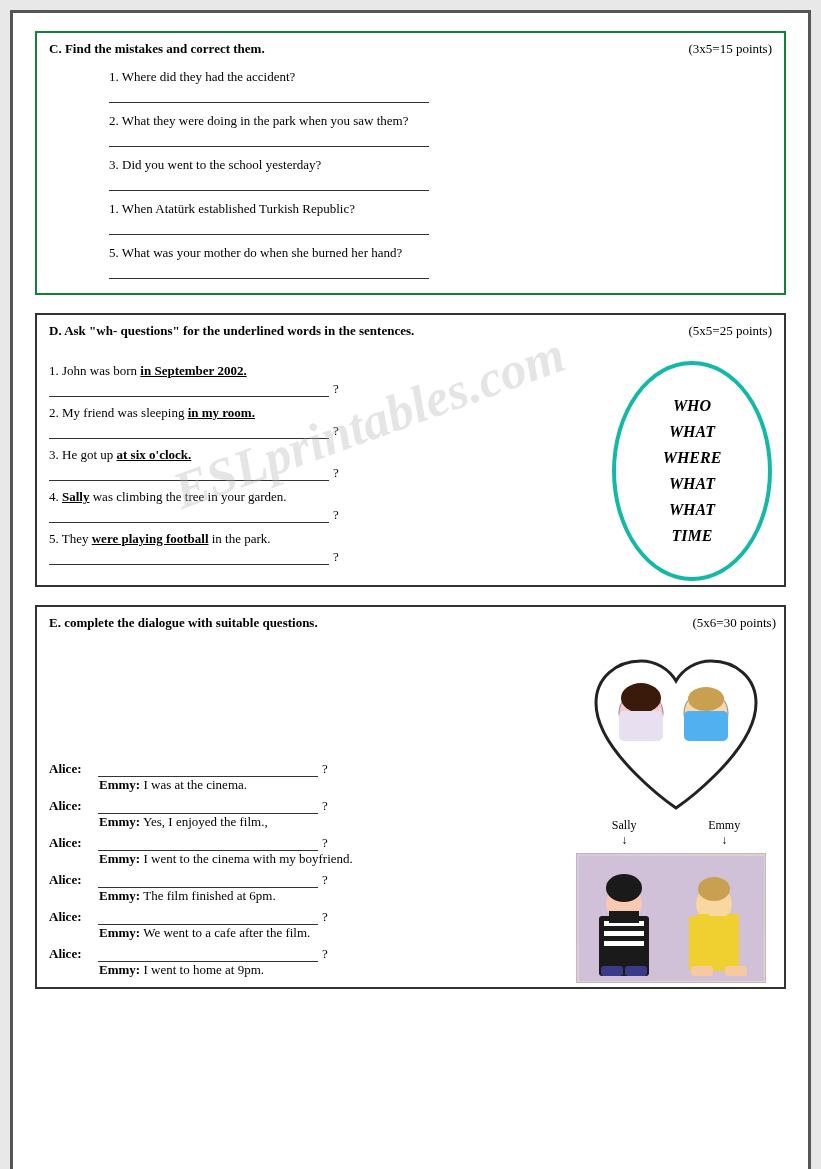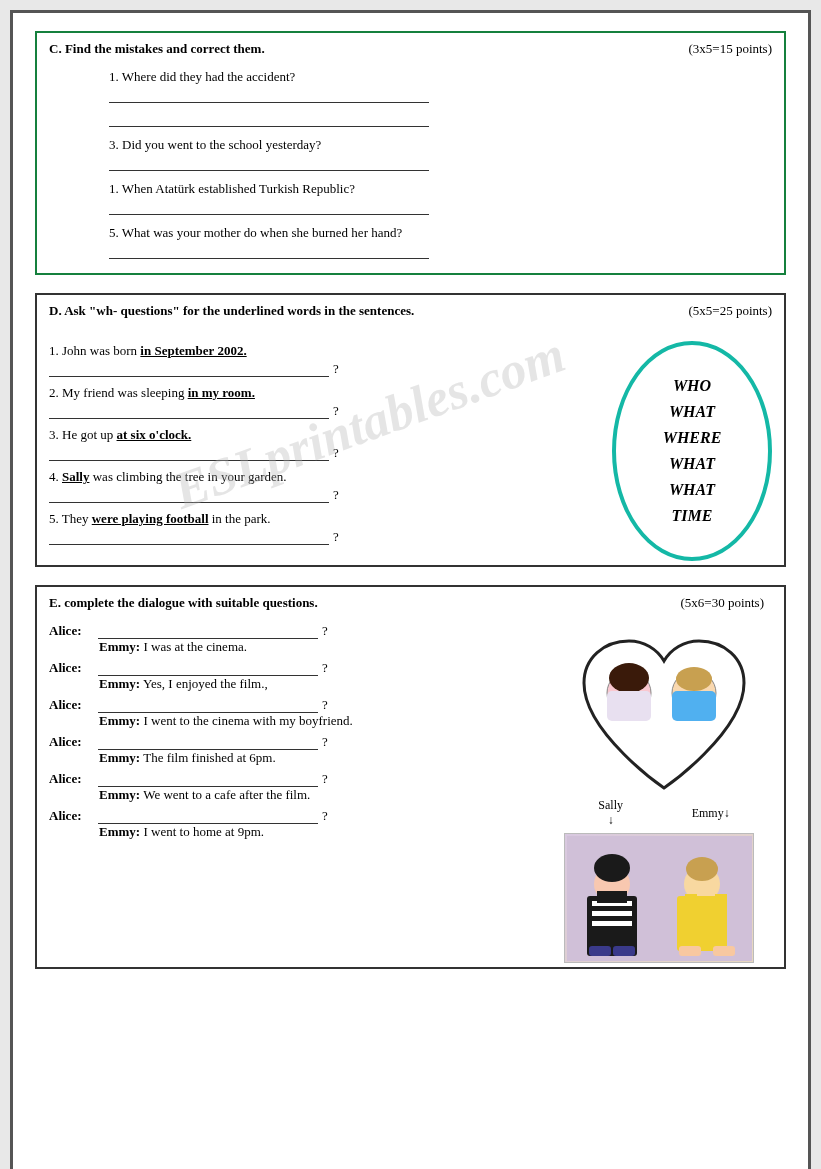--- a/index.html
+++ b/index.html
@@ -103,25 +103,26 @@
       font-style: italic;
     }
     .underline-text {
       text-decoration: underline;
       font-weight: bold;
     }
 
     
     .section-e {
       border: 2px solid #333;
-      padding: 8px 20px 4px 12px;
+      padding: 8px 8px 4px 12px;
     }
     .section-e-content {
       display: flex;
       gap: 10px;
+      align-items: flex-end;
     }
     .section-e-left {
       flex: 1;
     }
     .dialogue-item {
       margin-bottom: 5px;
       font-size: 13px;
     }
     .dialogue-row {
       display: flex;
@@ -174,20 +175,21 @@
   <div class="section-c">
     <div class="section-header">
       <span>C. Find the mistakes and correct them.</span>
       <span class="points">(3x5=15 points)</span>
     </div>
     <div class="question-item">
       <span>1. Where did they had the accident?</span>
       <div class="answer-line"></div>
     </div>
     <div class="question-item">
+      <span>2. What  they were doing in the park when you saw them?</span>
       <div class="answer-line"></div>
     </div>
     <div class="question-item">
       <span>3. Did you went to the school yesterday?</span>
       <div class="answer-line"></div>
     </div>
     <div class="question-item">
       <span>1. When Atatürk established Turkish Republic?</span>
       <div class="answer-line"></div>
     </div>
@@ -337,21 +339,21 @@
             <ellipse cx="130" cy="56" rx="18" ry="12" fill="#c8a050"></ellipse>
             <rect x="108" y="68" width="44" height="30" rx="5" fill="#50b0f0"></rect>
           </svg>
         </div>
 
         <div style="display:flex; justify-content:space-around; font-size:12px; width:200px; margin-top:-10px;">
           <div style="display:flex; flex-direction:column; align-items:center;">
             <span>Sally</span>
             <span>↓</span>
           </div>
-          <div style="display:flex; flex-direction:row; align-items:center;">
+          <div style="display:flex; flex-direction:column; align-items:center;">
             <span>Emmy</span>
             <span>↓</span>
           </div>
         </div>
 
         <div style="width:190px; height:130px; background: linear-gradient(135deg, #d8c8e0 0%, #e8d8c0 100%); border:1px solid #bbb; overflow:hidden; display:flex; align-items:center; justify-content:center; margin-top:5px;">
           <svg width="185" height="125" viewBox="0 0 185 125">
 
             <rect width="185" height="125" fill="#d0c0d8"></rect>
 

